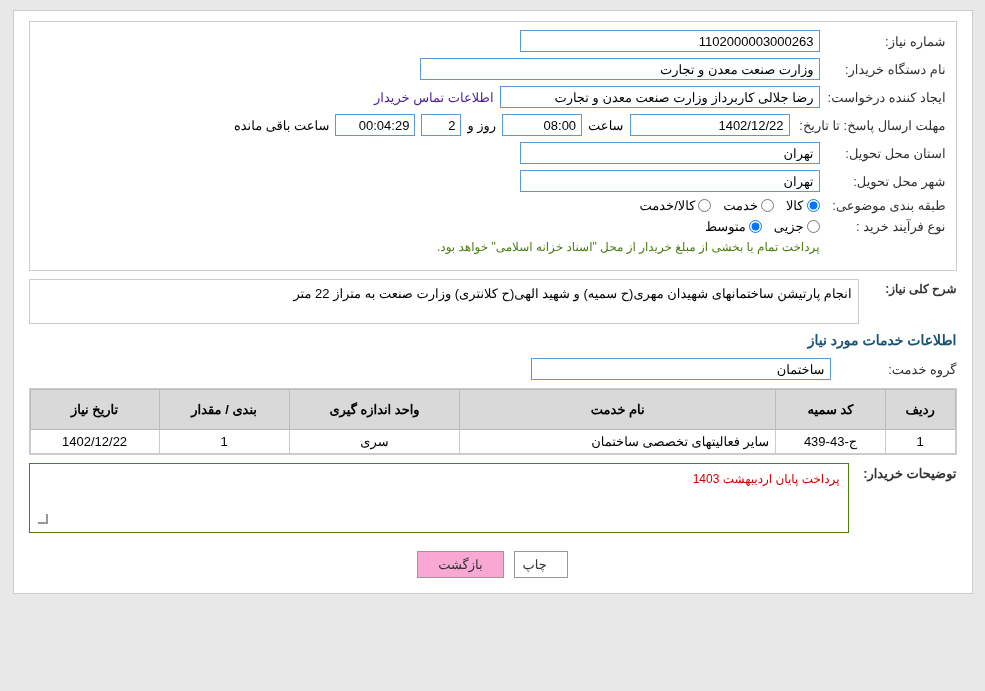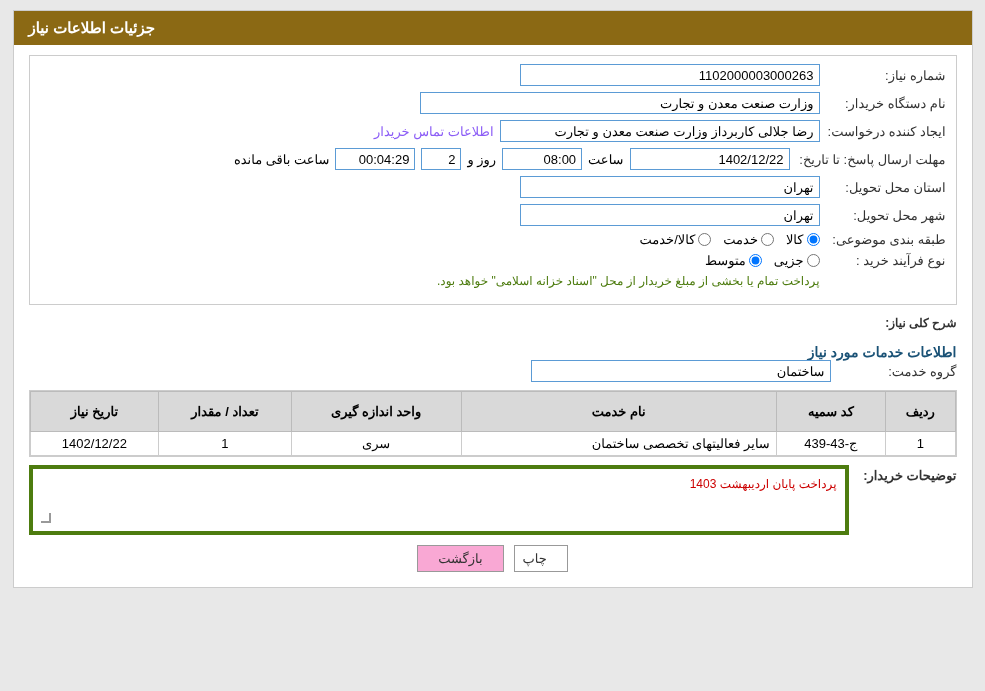--- a/index.html
+++ b/index.html
@@ -56,21 +56,21 @@
       font-size: 13px;
       direction: rtl;
     }
     .input-blue-border {
       border: 1px solid #5b9bd5;
     }
     .field-medium { width: 300px; }
     .field-xsmall { width: 80px; }
     .field-date { width: 160px; }
     .link-blue {
-      color: #8b5cf6;
+      color: #4c1d95;
       text-decoration: none;
       cursor: pointer;
     }
     .radio-group {
       display: flex;
       align-items: center;
       gap: 12px;
     }
     .radio-item {
       display: flex;
@@ -85,21 +85,21 @@
     .section-title {
       font-weight: bold;
       color: #333;
       margin-bottom: 6px;
       font-size: 12px;
     }
     .blue-section-title {
       color: #1a5276;
       font-weight: bold;
       font-size: 14px;
-      margin: 8px 0 0 0;
+      margin: 8px 0 10px 0;
     }
     .table-container {
       border: 1px solid #ccc;
       margin-bottom: 8px;
     }
     table {
       width: 100%;
       border-collapse: collapse;
       font-size: 13px;
     }
@@ -109,22 +109,23 @@
       padding: 12px 6px;
       text-align: center;
       font-weight: bold;
     }
     td {
       border: 1px solid #ccc;
       padding: 4px 6px;
       text-align: center;
     }
     .description-box {
-      border: 4px solid #4d7c0f;
+      border: 1px solid #4d7c0f;
       padding: 8px;
+      margin-bottom: 8px;
       min-height: 70px;
       display: flex;
       flex-direction: row;
     }
     .description-content {
       flex: 1;
       color: #cc0000;
       font-size: 12px;
     }
     .resize-handle {
@@ -156,23 +157,20 @@
     .btn-back {
       background: #f9a8d4;
       color: #333;
     }
   </style>
 </head>
 <body>
 
 <div class="main-container">
 
-  <div class="header-bar">
-    <span>جزئیات اطلاعات نیاز</span>
-  </div>
 
   <div class="content">
 
     <div class="form-section">
 
       <div class="form-row">
         <span class="label">شماره نیاز:</span>
         <input class="input-field input-blue-border field-medium" type="text" readonly="" value="1102000003000263" style="">
       </div>
 
@@ -241,39 +239,42 @@
           </div>
           <div class="warning-text">پرداخت تمام یا بخشی از مبلغ خریدار از محل "اسناد خزانه اسلامی" خواهد بود.</div>
         </div>
       </div>
 
     </div>
 
     <div style="margin-bottom:8px">
       <div style="display:flex; align-items:flex-start; gap:8px">
         <span class="section-title" style="min-width:90px; margin-top:3px">شرح کلی نیاز:</span>
+        <div style="flex:1; border:1px solid #ccc; padding:6px; min-height:45px; font-size:13px; direction:rtl">
+          <span>انجام پارتیشن ساختمانهای شهیدان مهری(ح سمیه) و شهید الهی(ح کلانتری) وزارت صنعت به متراز 22 متر</span>
+        </div>
       </div>
     </div>
 
     <div class="blue-section-title">اطلاعات خدمات مورد نیاز</div>
 
     <div class="form-row" style="margin-bottom:8px">
       <span class="label">گروه خدمت:</span>
       <input class="input-field input-blue-border field-medium" type="text" readonly="" value="ساختمان" style="">
     </div>
 
     <div class="table-container">
       <table>
         <thead>
           <tr>
             <th><span>ردیف</span></th>
             <th><span>کد سمیه</span></th>
             <th><span>نام خدمت</span></th>
             <th><span>واحد اندازه گیری</span></th>
-            <th><span>تعداد / مقدار</span></th>
+            <th><span>بندی / مقدار</span></th>
             <th><span>تاریخ نیاز</span></th>
           </tr>
         </thead>
         <tbody id="table-body">
         <tr>
     <td>1</td>
     <td>ج-43-439</td>
     <td style="text-align:right">سایر فعالیتهای تخصصی ساختمان</td>
     <td>سری</td>
     <td>1</td>

